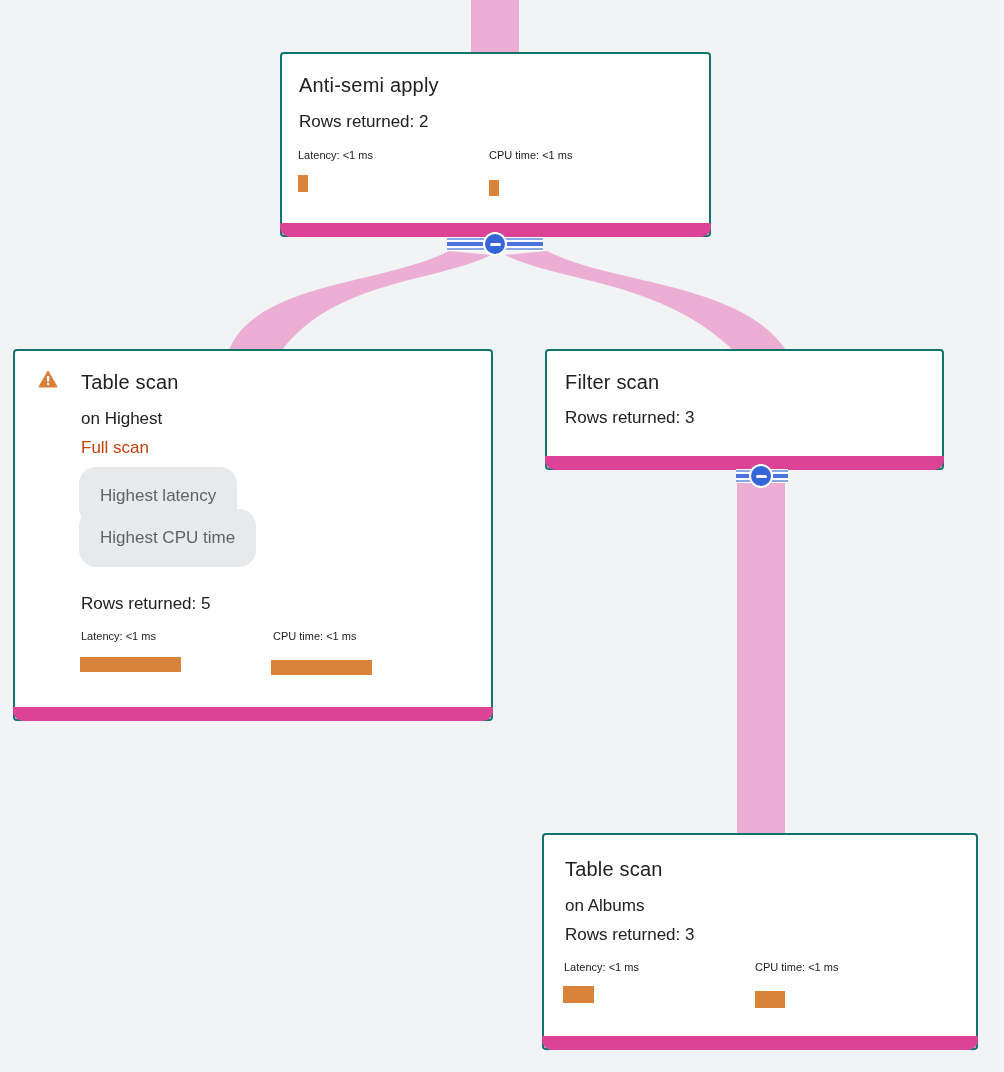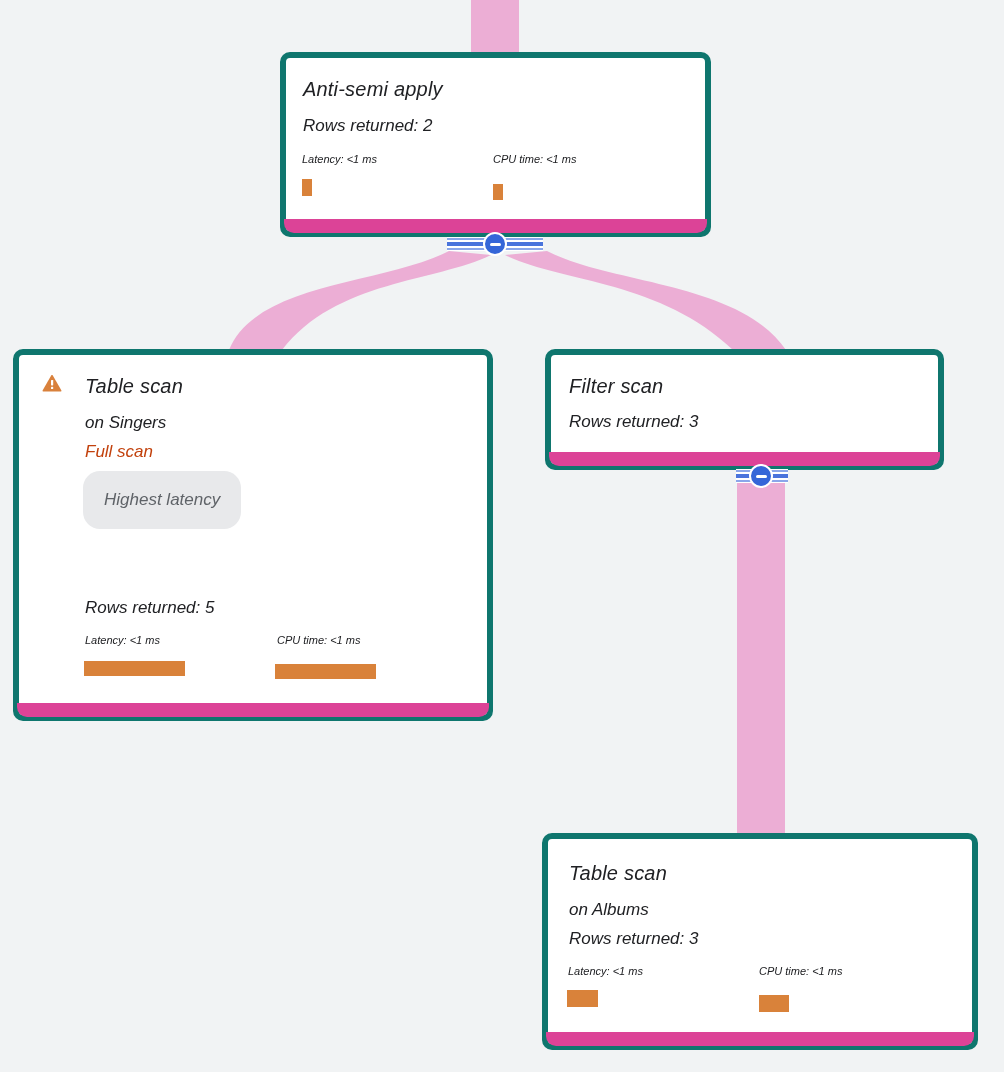--- a/index.html
+++ b/index.html
@@ -14,25 +14,24 @@
     background:#f1f3f4;
     overflow:hidden;
   }
   .edges{
     position:absolute;left:0;top:0;width:1004px;height:1072px;
     z-index:0;
   }
   .card{
     position:absolute;
     background:#ffffff;
-    border:6px solid #0f766e;
-    border-radius:10px;
+    border:2px solid #0f766e;
+    border-radius:4px;
     box-sizing:border-box;
     z-index:1;
-    font-style:italic;
   }
   .accent{
     position:absolute;left:-2px;right:-2px;bottom:-2px;height:14px;
     background:#dc4397;
     border-radius:0 0 10px 10px;
   }
   .node-title{
     position:absolute;
     font-size:20px;font-weight:500;color:#202124;
     letter-spacing:.2px;
@@ -117,23 +116,24 @@
     <div class="accent"></div>
   </div>
 
   <div class="card" style="left:13px;top:349px;width:480px;height:372px;">
     <svg class="warning-icon" viewBox="0 0 24 24">
       <path d="M2.7 20.2 11.2 5.5 c.36-.62 1.24-.62 1.6 0 L21.3 20.2 c.36.63-.09 1.4-.8 1.4 H3.5 c-.71 0 -1.16-.77-.8-1.4 Z" fill="#d9813c"></path>
       <rect x="11" y="10" width="2.2" height="5.4" rx="0.6" fill="#ffffff"></rect>
       <rect x="11" y="16.8" width="2.2" height="2.3" rx="0.6" fill="#ffffff"></rect>
     </svg>
     <div class="node-title" style="left:66px;top:20px;">Table scan</div>
-    <div class="node-text" style="left:66px;top:58px;">on Singers</div>
+    <div class="node-text" style="left:66px;top:58px;">on Highest</div>
     <div class="node-text muted" style="left:66px;top:87px;">Full scan</div>
     <div class="badge" style="top:116px;">Highest latency</div>
+    <div class="badge" style="top:158px;">Highest CPU time</div>
     <div class="node-text" style="left:66px;top:243px;">Rows returned: 5</div>
     <div class="metric-label" style="left:66px;top:279px;">Latency: &lt;1 ms</div>
     <div class="metric-label" style="left:258px;top:279px;">CPU time: &lt;1 ms</div>
     <div class="metric-bar" style="left:65px;top:306px;width:101px;height:15px;"></div>
     <div class="metric-bar" style="left:256px;top:309px;width:101px;height:15px;"></div>
     <div class="accent"></div>
   </div>
 
   <div class="card" style="left:545px;top:349px;width:399px;height:121px;">
     <div class="node-title" style="left:18px;top:20px;">Filter scan</div>

